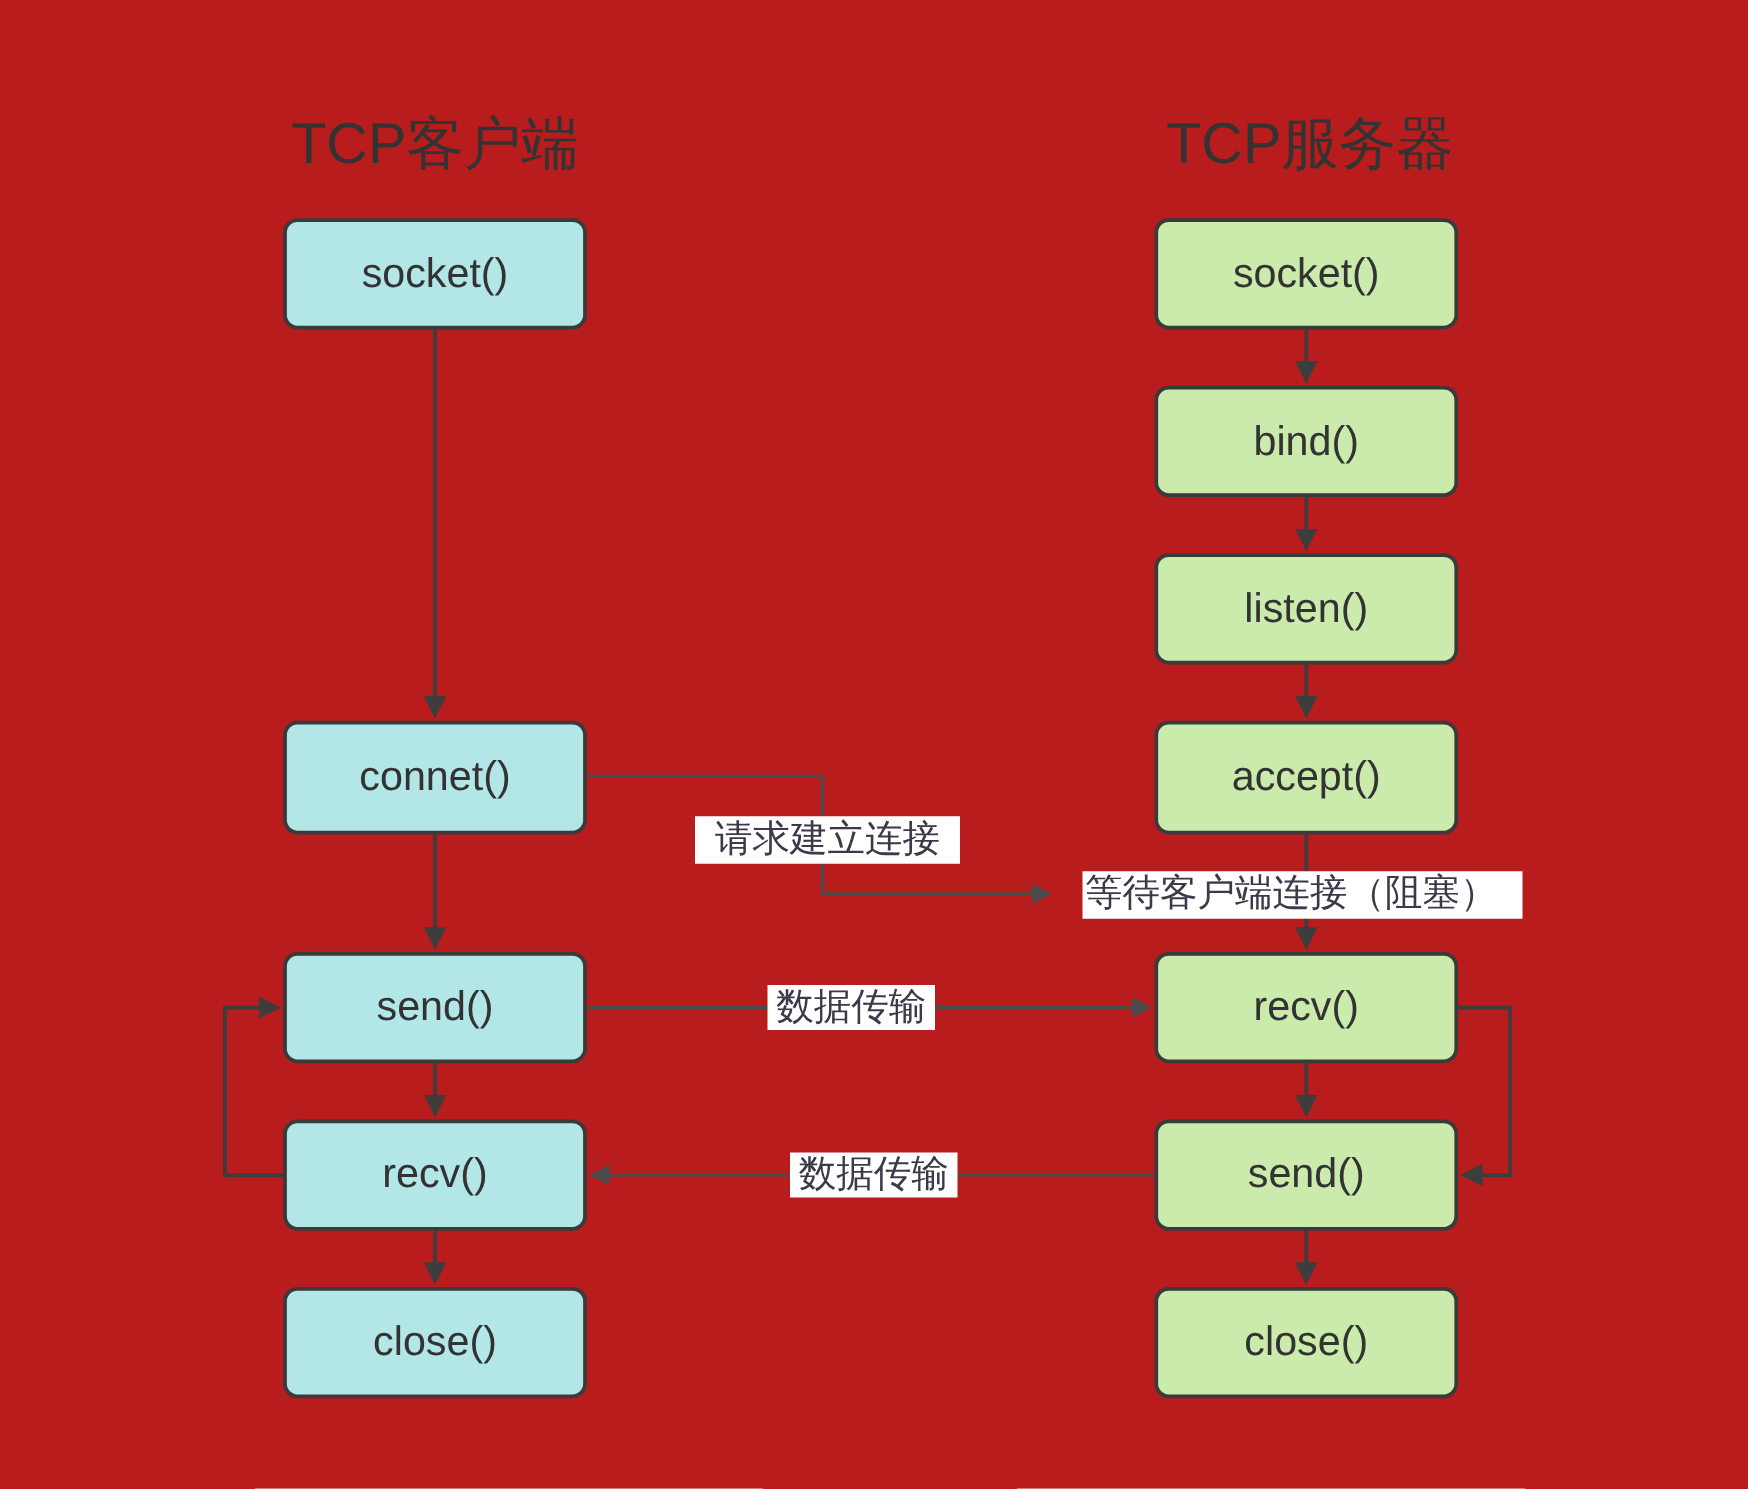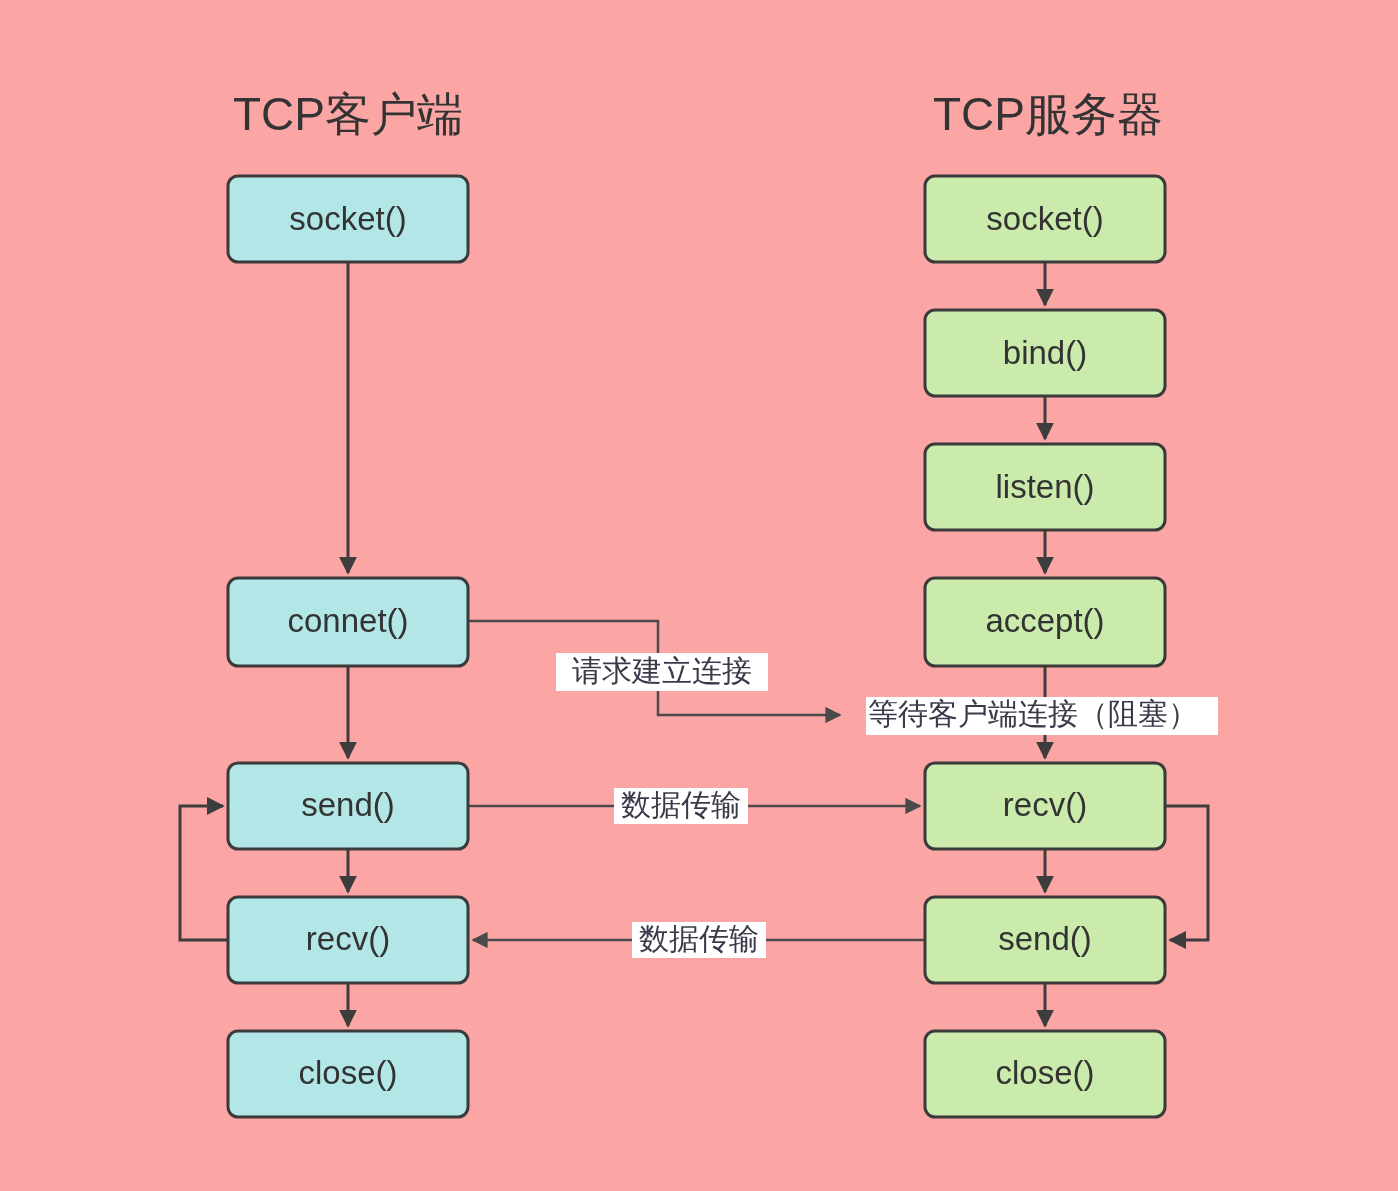--- a/index.html
+++ b/index.html
@@ -11,21 +11,21 @@
   body {
     width: 1398px;
     height: 1191px;
     font-family: "Liberation Sans", "DejaVu Sans", sans-serif;
     overflow: hidden;
   }
   #diagram-root {
     position: relative;
     width: 1398px;
     height: 1191px;
-    background: #fca5a5;
+    background: #b91c1c;
   }
   svg.diagram {
     position: absolute;
     top: 0;
     left: 0;
     width: 1398px;
     height: 1191px;
   }
   .column-title {
     font-family: "Liberation Sans", "DejaVu Sans", sans-serif;

